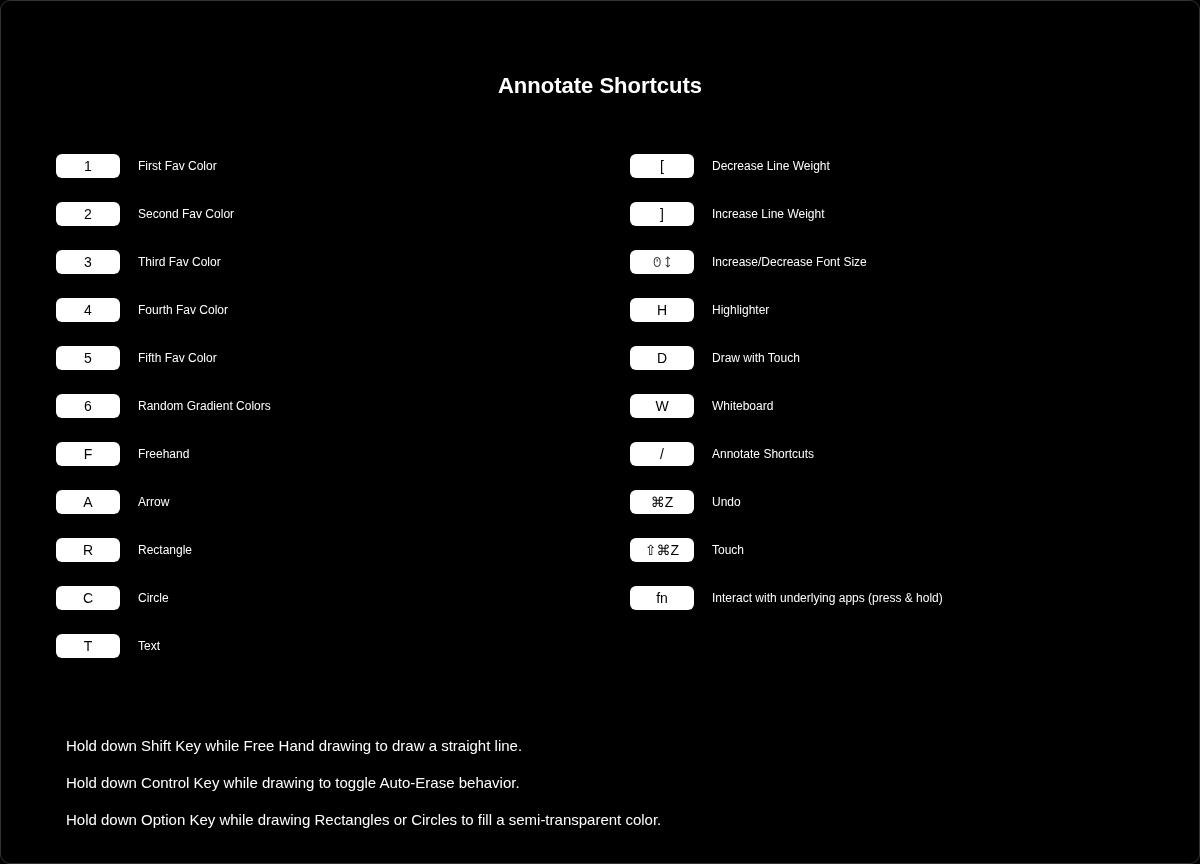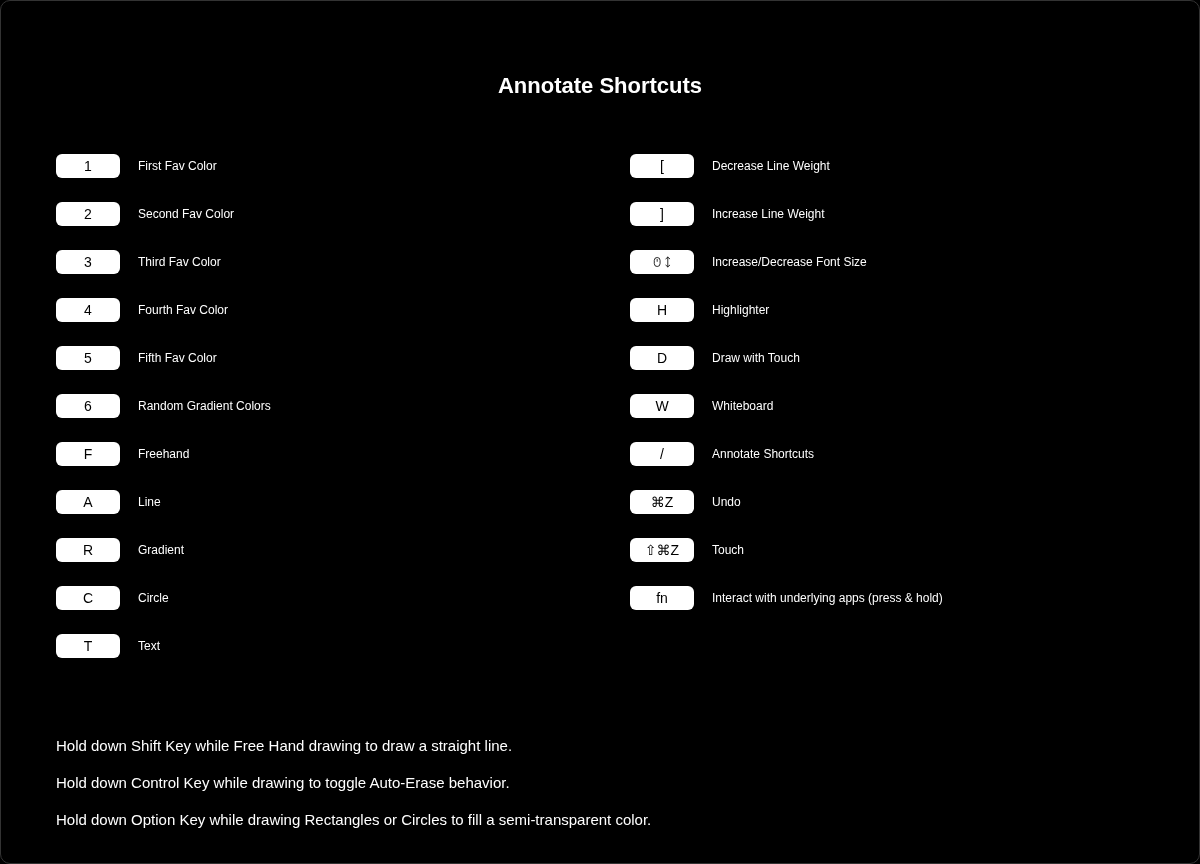--- a/index.html
+++ b/index.html
@@ -75,20 +75,21 @@
     }
 
     .hints {
       margin-top: 55px;
     }
 
     .hint-line {
       font-size: 15px;
       font-weight: 400;
       margin-bottom: 20px;
+      margin-left: 10px;
     }
   </style>
 </head>
 <body>
 
 <div class="window">
   <h1 class="title">Annotate Shortcuts</h1>
 
   <div class="columns">
     <div class="column" id="left-col">
@@ -115,25 +116,25 @@
         <div class="shortcut-row">
           <div class="key-badge">6</div>
           <div class="shortcut-label">Random Gradient Colors</div>
         </div>
         <div class="shortcut-row">
           <div class="key-badge">F</div>
           <div class="shortcut-label">Freehand</div>
         </div>
         <div class="shortcut-row">
           <div class="key-badge">A</div>
-          <div class="shortcut-label">Line</div>
+          <div class="shortcut-label">Arrow</div>
         </div>
         <div class="shortcut-row">
           <div class="key-badge">R</div>
-          <div class="shortcut-label">Gradient</div>
+          <div class="shortcut-label">Rectangle</div>
         </div>
         <div class="shortcut-row">
           <div class="key-badge">C</div>
           <div class="shortcut-label">Circle</div>
         </div>
         <div class="shortcut-row">
           <div class="key-badge">T</div>
           <div class="shortcut-label">Text</div>
         </div>
       </div>

